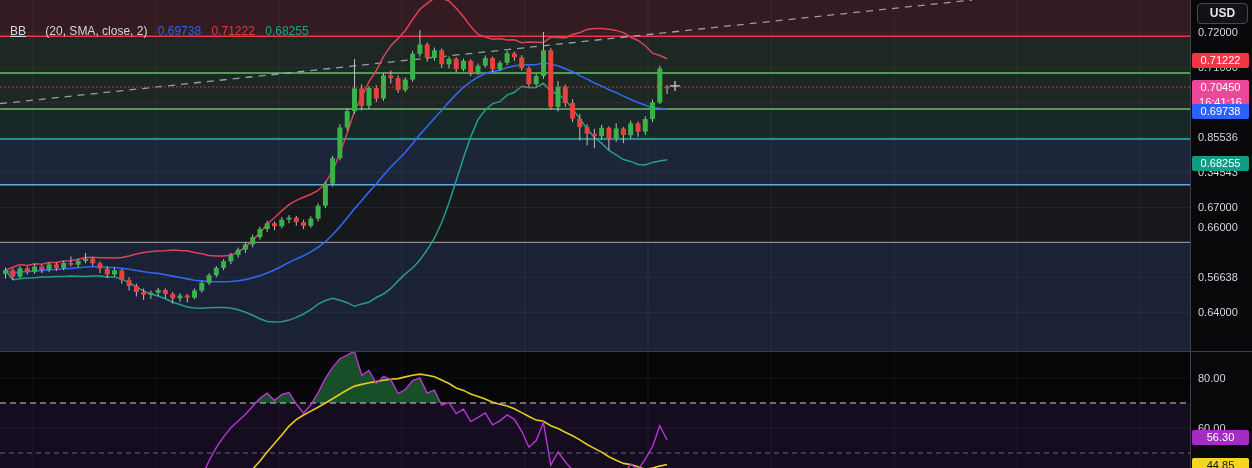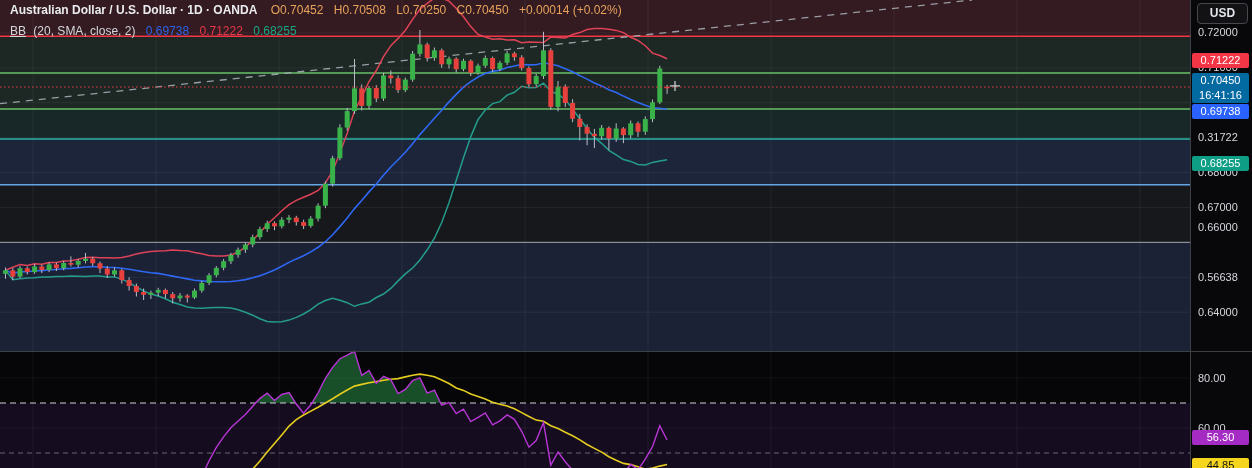--- a/index.html
+++ b/index.html
@@ -276,53 +276,45 @@
         </clipPath>
         <path d="M12.8,403.0L12.8,578.0L20,554.7L27.3,555.8L34.6,541.1L41.8,542.6L49.1,528.3L56.4,530.7L63.7,517.5L70.9,518.9L78.2,509.2L85.5,503.9L92.7,508.6L100,513.7L107.3,519.0L114.5,507.8L121.8,516.8L129.1,521.5L136.4,525.9L143.6,527.8L150.9,522.0L158.2,514.1L165.4,518.0L172.7,521.7L180,513.5L187.3,515.6L194.5,495.6L201.8,476.7L209.1,460.7L216.3,447.4L223.6,436.8L230.9,427.8L238.1,420.9L245.4,414.4L252.7,406.2L259.9,398.4L267.2,393.1L274.5,400.6L281.8,394.5L289,392.6L296.3,404.0L303.6,413.2L310.8,404.8L318.1,392.8L325.4,378.3L332.6,367.4L339.9,358.7L347.2,355.2L354.5,351.3L361.7,375.4L369,370.5L376.3,383.4L383.5,376.3L390.8,379.6L398.1,393.5L405.3,389.4L412.6,380.7L419.9,377.9L427.2,393.1L434.4,390.2L441.7,405.2L449,402.6L456.2,413.6L463.5,409.2L470.8,421.5L478,417.4L485.3,412.9L492.6,424.8L499.9,420.8L507.1,414.9L514.4,419.3L521.7,431.3L528.9,447.2L536.2,440.6L543.5,422.6L550.8,465.1L558,452.0L565.3,461.7L572.6,470.3L579.8,474.6L587.1,478.1L594.4,479.4L601.6,472.4L608.9,478.8L616.2,470.2L623.4,474.3L630.7,464.2L638,469.9L645.3,459.2L652.5,446.5L659.8,425.8L667.1,440.0L667.1,403.0Z" fill="rgba(40,140,70,0.55)" clip-path="url(#ob)"></path>
         <line x1="0" y1="403.0" x2="1190" y2="403.0" stroke="#ccd0d9" stroke-width="1.1" stroke-dasharray="6,4"></line>
         <line x1="0" y1="453.0" x2="1190" y2="453.0" stroke="#80838c" stroke-width="1" stroke-dasharray="5,4" opacity="0.75"></line>
         <path d="M5.5,578.0L12.8,566.4L20,562.8L27.3,557.4L34.6,554.5L41.8,550.1L49.1,547.3L56.4,543.6L63.7,540.9L70.9,537.7L78.2,534.6L85.5,532.4L92.7,531.0L100,530.1L107.3,525.1L114.5,522.4L121.8,520.0L129.1,518.9L136.4,517.8L143.6,517.4L150.9,516.2L158.2,516.2L165.4,516.4L172.7,516.7L180,517.6L187.3,516.6L194.5,514.0L201.8,509.8L209.1,505.5L216.3,499.8L223.6,493.1L230.9,485.6L238.1,477.5L245.4,469.2L252.7,461.0L259.9,452.1L267.2,443.4L274.5,434.9L281.8,426.1L289,419.6L296.3,415.0L303.6,411.1L310.8,407.2L318.1,403.0L325.4,398.7L332.6,394.2L339.9,390.0L347.2,386.1L354.5,384.4L361.7,382.8L369,381.6L376.3,380.3L383.5,379.3L390.8,378.6L398.1,376.9L405.3,375.2L412.6,374.1L419.9,375.2L427.2,376.8L434.4,380.1L441.7,383.5L449,387.9L456.2,390.4L463.5,394.0L470.8,396.4L478,399.1L485.3,402.3L492.6,404.2L499.9,406.1L507.1,408.8L514.4,412.6L521.7,416.5L528.9,420.1L536.2,421.3L543.5,425.8L550.8,428.6L558,432.3L565.3,435.8L572.6,439.9L579.8,444.5L587.1,448.4L594.4,452.1L601.6,456.7L608.9,460.3L616.2,463.4L623.4,464.6L630.7,466.7L638,469.3L645.3,468.0L652.5,466.1L659.8,464.5" fill="none" stroke="#e5cd1f" stroke-width="1.6" transform="translate(7.27,0)"></path>
         <path d="M5.5,578.0L12.8,554.7L20,555.8L27.3,541.1L34.6,542.6L41.8,528.3L49.1,530.7L56.4,517.5L63.7,518.9L70.9,509.2L78.2,503.9L85.5,508.6L92.7,513.7L100,519.0L107.3,507.8L114.5,516.8L121.8,521.5L129.1,525.9L136.4,527.8L143.6,522.0L150.9,514.1L158.2,518.0L165.4,521.7L172.7,513.5L180,515.6L187.3,495.6L194.5,476.7L201.8,460.7L209.1,447.4L216.3,436.8L223.6,427.8L230.9,420.9L238.1,414.4L245.4,406.2L252.7,398.4L259.9,393.1L267.2,400.6L274.5,394.5L281.8,392.6L289,404.0L296.3,413.2L303.6,404.8L310.8,392.8L318.1,378.3L325.4,367.4L332.6,358.7L339.9,355.2L347.2,351.3L354.5,375.4L361.7,370.5L369,383.4L376.3,376.3L383.5,379.6L390.8,393.5L398.1,389.4L405.3,380.7L412.6,377.9L419.9,393.1L427.2,390.2L434.4,405.2L441.7,402.6L449,413.6L456.2,409.2L463.5,421.5L470.8,417.4L478,412.9L485.3,424.8L492.6,420.8L499.9,414.9L507.1,419.3L514.4,431.3L521.7,447.2L528.9,440.6L536.2,422.6L543.5,465.1L550.8,452.0L558,461.7L565.3,470.3L572.6,474.6L579.8,478.1L587.1,479.4L594.4,472.4L601.6,478.8L608.9,470.2L616.2,474.3L623.4,464.2L630.7,469.9L638,459.2L645.3,446.5L652.5,425.8L659.8,440.0" fill="none" stroke="#b836d6" stroke-width="1.4" transform="translate(7.27,0)"></path>
         <line x1="0" y1="351.5" x2="1252" y2="351.5" stroke="#3c3f46" stroke-width="1"></line>
         <line x1="1190.5" y1="0" x2="1190.5" y2="468" stroke="#3c3f46" stroke-width="1"></line>
       </svg></div>
 
-  <div id="legend-row1" class="legend">
-    <span class="title">Australian Dollar / U.S. Dollar · 1D · OANDA</span>
-    <span class="val" style="color: rgb(232, 162, 91);">O0.70452</span>
-    <span class="val" style="color: rgb(232, 162, 91);">H0.70508</span>
-    <span class="val" style="color: rgb(232, 162, 91);">L0.70250</span>
-    <span class="val" style="color: rgb(232, 162, 91);">C0.70450</span>
-    <span class="val" style="color: rgb(232, 162, 91);">+0.00014 (+0.02%)</span>
-  </div>
 
   <div id="legend-row2" class="legend">
-    <span style="margin-right:4px;text-decoration:underline;">BB</span>
+    <span style="margin-right:16px;text-decoration:underline;">BB</span>
     <span>(20, SMA, close, 2)</span>
     <span class="val" style="color: rgb(46, 99, 232);">0.69738</span>
     <span class="val" style="color: rgb(232, 55, 74);">0.71222</span>
     <span class="val" style="color: rgb(22, 168, 132);">0.68255</span>
   </div>
 
 
   <div id="axis">
       <div class="tick" style="top:25px">0.72000</div>
       <div class="tick" style="top:60px">0.71000</div>
-      <div class="tick" style="top:130px">0.31722</div>
-      <div class="tick" style="top:165px">0.68000</div>
+      <div class="tick" style="top:130px">0.85536</div>
+      <div class="tick" style="top:165px">0.34543</div>
       <div class="tick" style="top:200px">0.67000</div>
       <div class="tick" style="top:220px">0.66000</div>
       <div class="tick" style="top:270px">0.56638</div>
       <div class="tick" style="top:305px">0.64000</div>
       <div class="tick" style="top:371px">80.00</div>
       <div class="tick" style="top:421px">60.00</div>
       <div class="badge" style="top:53px;background:#f23645;color:#ffffff">
         <div class="ln">0.71222</div>
       </div>
-      <div class="badge" style="top:73px;background:#0369a1;color:#ffffff">
+      <div class="badge" style="top:80px;background:#ec4899;color:#ffffff">
         <div class="ln">0.70450</div>
         <div class="ln">16:41:16</div>
       </div>
       <div class="badge" style="top:104px;background:#2962ff;color:#ffffff">
         <div class="ln">0.69738</div>
       </div>
       <div class="badge" style="top:156px;background:#0e9e86;color:#ffffff">
         <div class="ln">0.68255</div>
       </div>
       <div class="badge" style="top:430px;background:#a42cc4;color:#ffffff">

